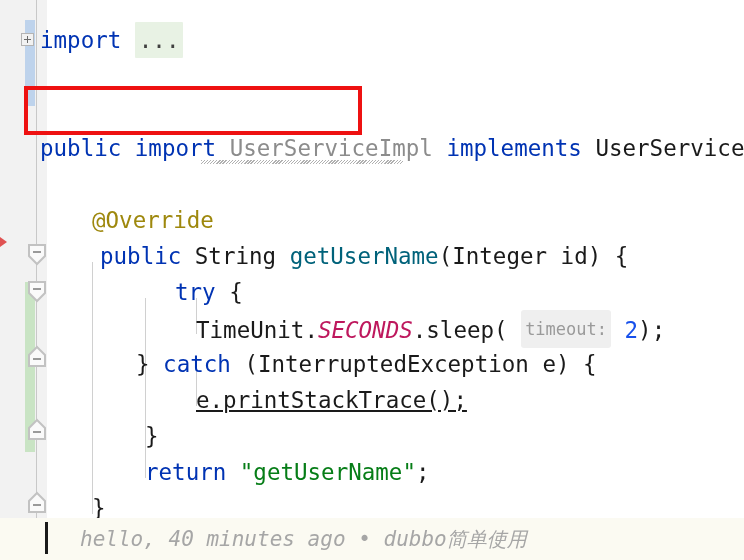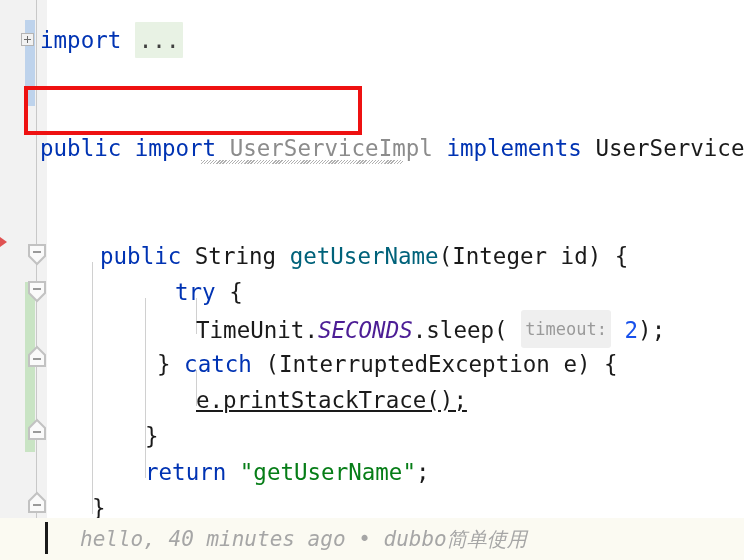--- a/index.html
+++ b/index.html
@@ -131,21 +131,21 @@
   }
 
   
   .kw      { color: #0033b3; }
   .plain   { color: #1a1a1a; }
   .anno    { color: #9e880d; }
   .num     { color: #1750eb; }
   .cls     { color: #8c8c8c; }
   .method  { color: #00627a; }
   .str     { color: #067d17; }
-  .statc   { color: #4c1d95; font-style: italic; }
+  .statc   { color: #be185d; font-style: italic; }
 
   
   .wavy {
     position: relative;
   }
   .wavy-underline {
     position: absolute;
     height: 4px;
     z-index: 4;
     background-image:
@@ -283,28 +283,29 @@
 
   <div class="code">
 
     <div class="line" style="top:22px; left:40px;"><span class="kw">import</span><span class="plain"> </span><span class="fold-chip">...</span></div>
 
 
     <div class="line" style="top:130px; left:40px;"><span class="kw">public</span><span class="plain"> </span><span class="kw">import</span><span class="plain"> </span><span class="cls wavy">UserServiceImpl</span><span class="plain"> </span><span class="kw">implements</span><span class="plain"> </span><span class="plain">UserService</span><span class="plain"> {</span></div>
 
     <div class="wavy-underline" style="left:201px; top:160px; width:202px;"></div>
 
+    <div class="line" style="top:202px; left:92px;"><span class="anno">@Override</span></div>
 
     <div class="line" style="top:238px; left:100px;"><span class="kw">public</span><span class="plain"> </span><span class="plain">String</span><span class="plain"> </span><span class="method">getUserName</span><span class="plain">(</span><span class="plain">Integer</span><span class="plain"> </span><span class="plain">id</span><span class="plain">)</span><span class="plain"> {</span></div>
 
     <div class="line" style="top:274px; left:145px;margin-left:30px;"><span class="kw">try</span><span class="plain"> {</span></div>
 
     <div class="line" style="top:310px; left:196px;"><span class="plain">TimeUnit</span><span class="plain">.</span><span class="statc">SECONDS</span><span class="plain">.</span><span class="plain">sleep</span><span class="plain">(</span><span class="plain"> </span><span class="param-hint">timeout:</span><span class="plain"> </span><span class="num">2</span><span class="plain">)</span><span class="plain">;</span></div>
 
-    <div class="line" style="top:346px; left:157px;"><span class="plain">}</span><span class="plain"> </span><span class="kw">catch</span><span class="plain"> </span><span class="plain">(</span><span class="plain">InterruptedException</span><span class="plain"> </span><span class="plain">e</span><span class="plain">)</span><span class="plain"> {</span></div>
+    <div class="line" style="top:346px; left:136px;"><span class="plain">}</span><span class="plain"> </span><span class="kw">catch</span><span class="plain"> </span><span class="plain">(</span><span class="plain">InterruptedException</span><span class="plain"> </span><span class="plain">e</span><span class="plain">)</span><span class="plain"> {</span></div>
 
     <div class="line" style="top:382px; left:196px;text-decoration:underline;"><span class="plain">e.printStackTrace();</span></div>
 
     <div class="line" style="top:418px; left:145px;"><span class="plain">}</span></div>
 
     <div class="line" style="top:454px; left:145px;"><span class="kw">return</span><span class="plain"> </span><span class="str">"getUserName"</span><span class="plain">;</span></div>
 
     <div class="line" style="top:490px; left:92px;"><span class="plain">}</span></div>
 
   </div>

